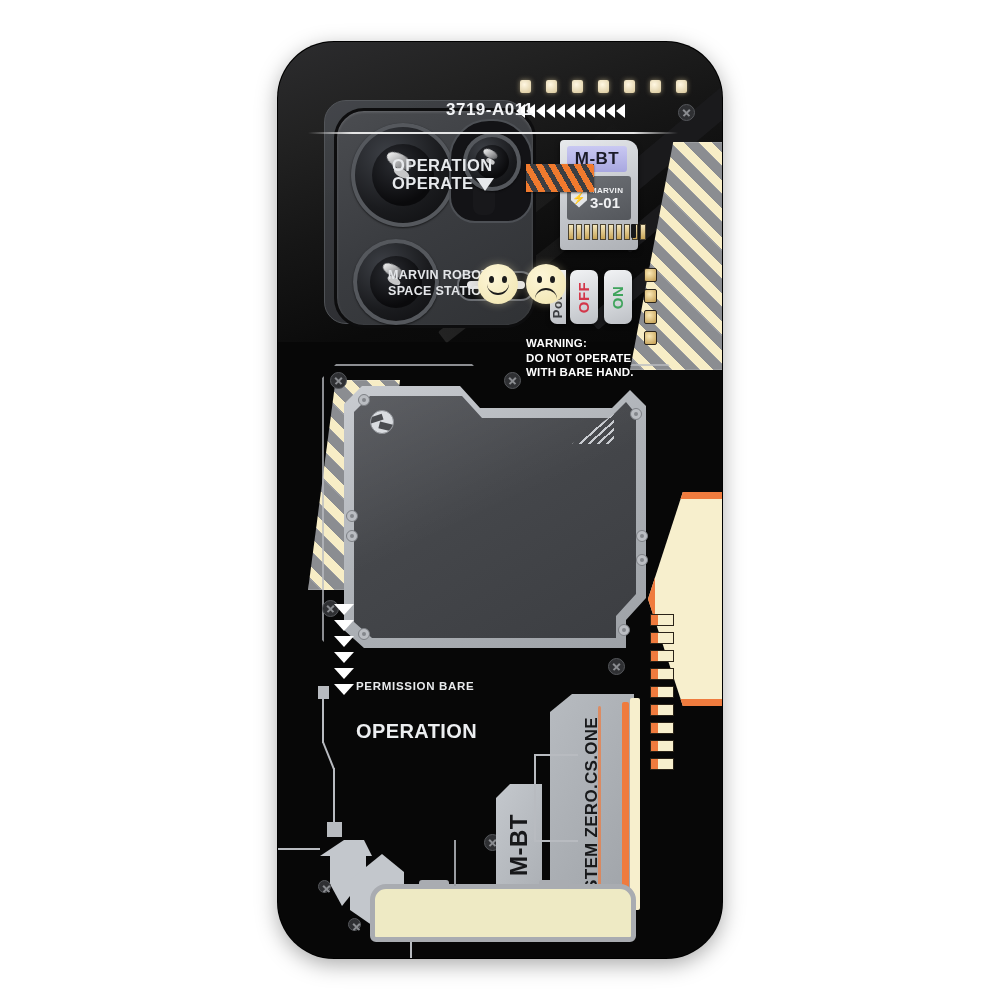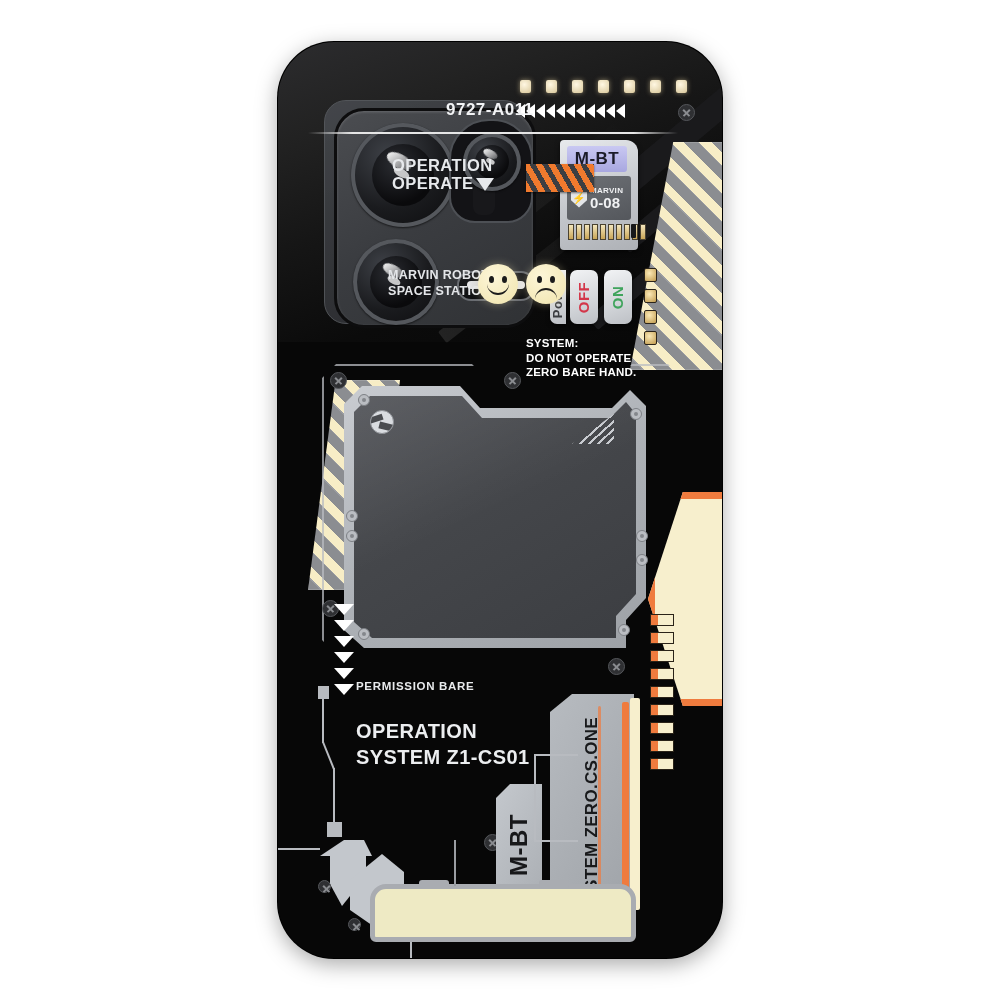--- a/index.html
+++ b/index.html
@@ -314,21 +314,21 @@
       <div class="hline" style="left:30px;top:90px;width:370px;"></div>
 
       <div class="mcard">
         <div class="mcard-label">M-BT</div>
         <div class="mcard-screen">
           <div class="shield">
               <span>⚡</span>
             </div>
           <div class="mcard-txt">
             <div class="t1">MARVIN</div>
-            <div class="t2">0-08</div>
+            <div class="t2">3-01</div>
           </div>
         </div>
         <div class="mcard-pins">
           <i></i>
             <i></i>
             <i></i>
             <i></i>
             <i></i>
             <i></i>
             <i></i>
@@ -349,23 +349,23 @@
         <span style="color:#3fa45c;">ON</span>
       </div>
       <div class="vled" style="left:366px;top:226px;">
         <i></i>
           <i></i>
           <i></i>
           <i></i>
       </div>
 
       <div class="warn" style="top:294px;">
-        <div>SYSTEM:</div>
+        <div>WARNING:</div>
         <div>DO NOT OPERATE</div>
-        <div>ZERO BARE HAND.</div>
+        <div>WITH BARE HAND.</div>
       </div>
 
       <div class="console-outline"></div>
       <div class="console"></div>
       <div class="console-face">
         <div class="sheen"></div>
       </div>
       <div class="globe"></div>
       <div class="corner-lines"></div>
 
@@ -376,21 +376,21 @@
       <div class="screw" style="left:358px;top:488px;"></div>
       <div class="screw" style="left:358px;top:512px;"></div>
       <div class="screw" style="left:80px;top:586px;"></div>
       <div class="screw" style="left:340px;top:582px;"></div>
 
       <div class="xnode" style="left:52px;top:330px;"></div>
       <div class="xnode" style="left:226px;top:330px;"></div>
       <div class="xnode" style="left:44px;top:558px;"></div>
       <div class="xnode" style="left:330px;top:616px;"></div>
 
-      <div class="label-code">9727-A011</div>
+      <div class="label-code">3719-A011</div>
 
       <div class="op-sys">
         <div>OPERATION</div>
         <div><span>OPERATE</span><i class="tri-down"></i></div>
       </div>
       <div class="stripe-badge"></div>
 
 
       <div class="marvin">
         <div>MARVIN ROBOT</div>
@@ -426,21 +426,20 @@
         <i></i>
         <i></i>
         <i></i>
         <i></i>
         <i></i>
       </div>
 
       <div class="perm">PERMISSION BARE</div>
       <div class="opsys2">
         <div>OPERATION</div>
-        <div>SYSTEM Z1-CS01</div>
       </div>
 
       <div class="sq-node" style="left:40px;top:644px;width:11px;height:13px;"></div>
       <div class="wire" style="left:44px;top:657px;width:2px;height:44px;"></div>
       <div class="wire" style="left:44px;top:700px;width:2px;height:30px;transform:rotate(-22deg);transform-origin:top;"></div>
       <div class="wire" style="left:55px;top:726px;width:2px;height:54px;"></div>
       <div class="sq-node" style="left:49px;top:780px;width:15px;height:15px;"></div>
       <div class="wire" style="left:0px;top:806px;width:42px;height:2px;"></div>
       <div class="poly" style="left:42px;top:798px;width:52px;height:16px;clip-path:polygon(0 100%,24px 0,44px 0,52px 100%);"></div>
       <div class="poly" style="left:52px;top:812px;width:36px;height:52px;clip-path:polygon(0 0,36px 0,36px 22px,12px 52px,0 30px);"></div>

